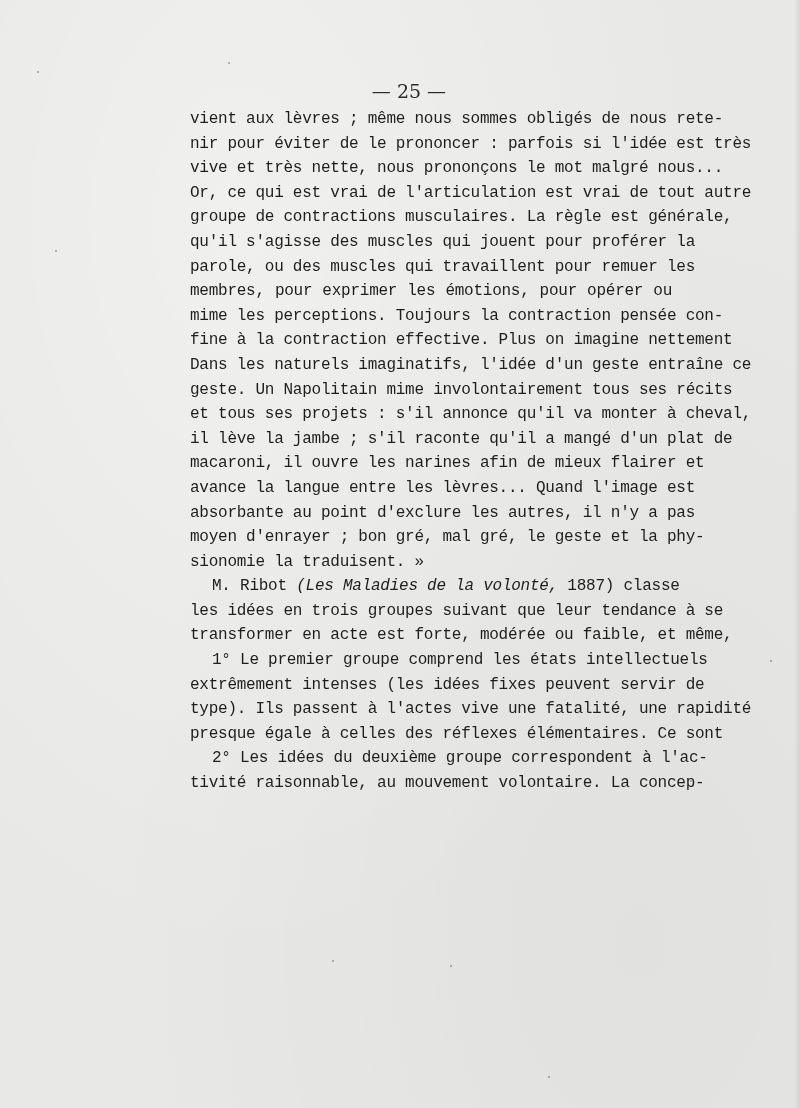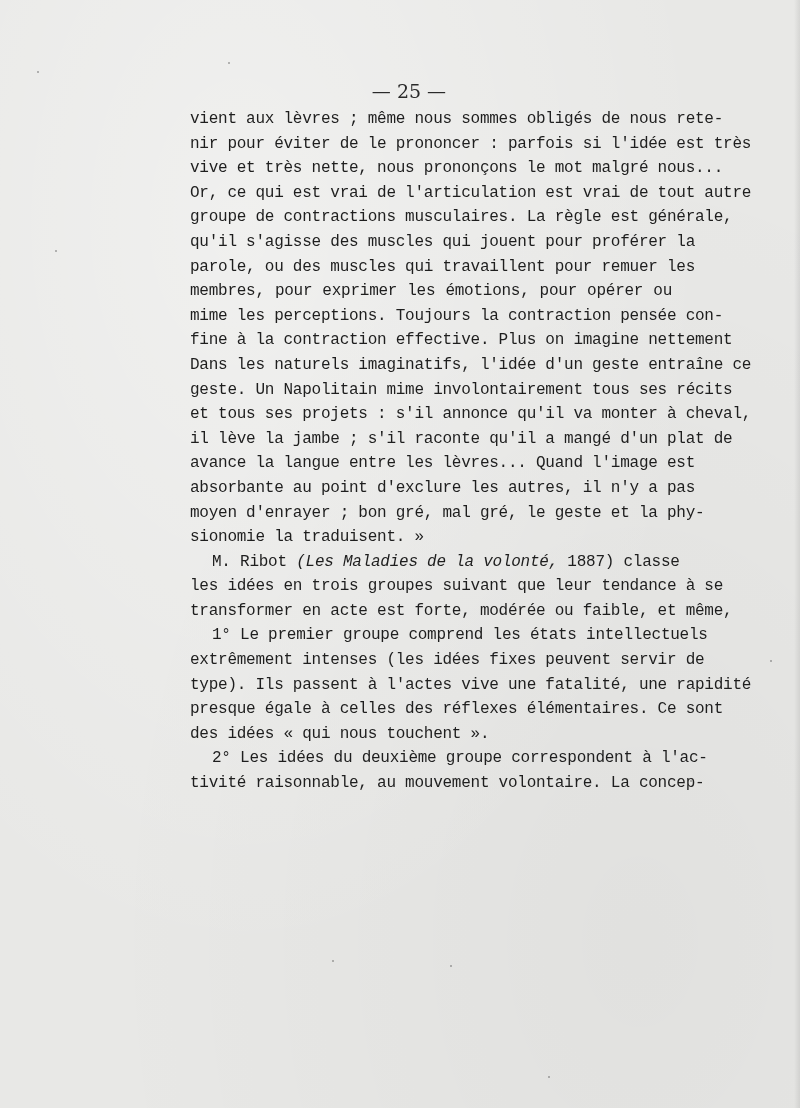--- a/index.html
+++ b/index.html
@@ -64,38 +64,38 @@
       <span class="line">groupe de contractions musculaires. La règle est générale,</span>
       <span class="line">qu'il s'agisse des muscles qui jouent pour proférer la</span>
       <span class="line">parole, ou des muscles qui travaillent pour remuer les</span>
       <span class="line">membres, pour exprimer les émotions, pour opérer ou</span>
       <span class="line">mime les perceptions. Toujours la contraction pensée con-</span>
       <span class="line">fine à la contraction effective. Plus on imagine nettement</span>
       <span class="line">Dans les naturels imaginatifs, l'idée d'un geste entraîne ce</span>
       <span class="line">geste. Un Napolitain mime involontairement tous ses récits</span>
       <span class="line">et tous ses projets : s'il annonce qu'il va monter à cheval,</span>
       <span class="line">il lève la jambe ; s'il raconte qu'il a mangé d'un plat de</span>
+      <span class="line">macaroni, il ouvre les narines afin de mieux flairer et</span>
       <span class="line">avance la langue entre les lèvres... Quand l'image est</span>
       <span class="line">absorbante au point d'exclure les autres, il n'y a pas</span>
       <span class="line">moyen d'enrayer ; bon gré, mal gré, le geste et la phy-</span>
       <span class="line last">sionomie la traduisent. »</span>
     </div>
 
     <div>
       <span class="line indent"><span>M. Ribot </span><span class="ital">(Les Maladies de la volonté,</span><span> 1887) classe</span></span>
       <span class="line">les idées en trois groupes suivant que leur tendance à se</span>
       <span class="line">transformer en acte est forte, modérée ou faible, et même,</span>
     </div>
 
     <div>
       <span class="line indent">1° Le premier groupe comprend les états intellectuels</span>
       <span class="line">extrêmement intenses (les idées fixes peuvent servir de</span>
       <span class="line">type). Ils passent à l'actes vive une fatalité, une rapidité</span>
       <span class="line">presque égale à celles des réflexes élémentaires. Ce sont</span>
-      <span class="line last">des idées « qui nous touchent ».</span>
     </div>
 
     <div>
       <span class="line indent">2° Les idées du deuxième groupe correspondent à l'ac-</span>
       <span class="line">tivité raisonnable, au mouvement volontaire. La concep-</span>
     </div>
   </div>
 
   <div class="speck" style="left:37px;top:71px;"></div>
   <div class="speck" style="left:228px;top:62px;"></div>

